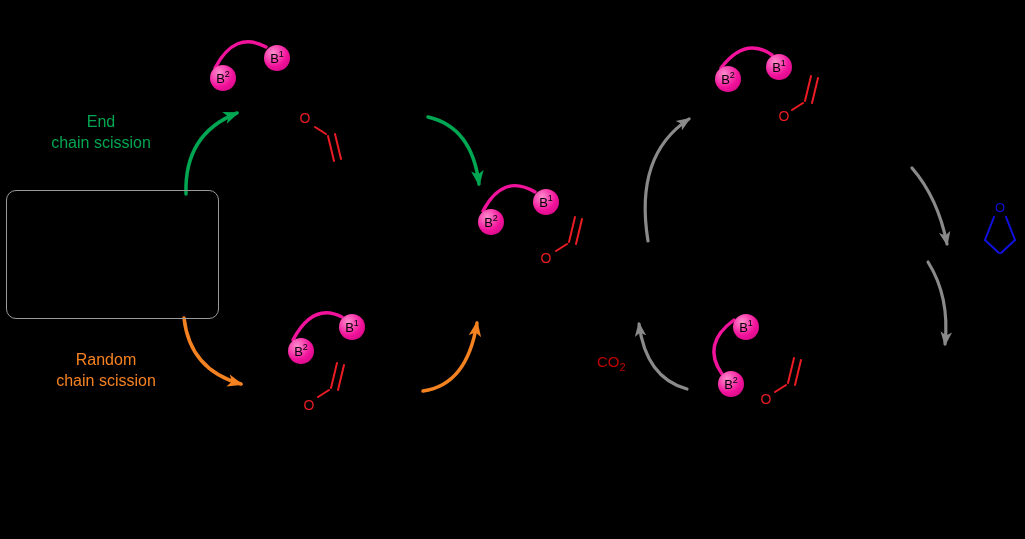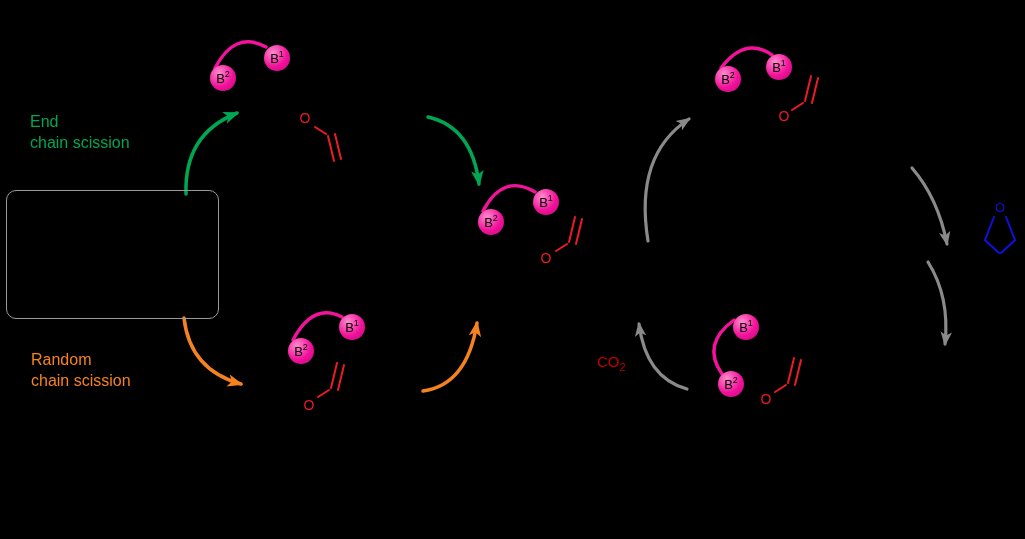--- a/index.html
+++ b/index.html
@@ -3,21 +3,21 @@
 <meta charset="utf-8">
 <style>
   html,body{margin:0;padding:0;background:#000;}
   .canvas{
     position:relative;width:1025px;height:539px;
     background:var(--background,#000);overflow:hidden;
     font-family:"Liberation Sans",sans-serif;
   }
   .layer{position:absolute;left:0;top:0;}
   
-  .pathway-label{position:absolute;text-align:left;font-size:16px;line-height:21px;}
+  .pathway-label{position:absolute;text-align:center;font-size:16px;line-height:21px;}
   .lbl-green{color:var(--green,#00A651);}
   .lbl-orange{color:var(--orange,#F58220);}
   .o-label{
     position:absolute;color:var(--red,#EC1C24);font-size:14px;
     transform:translate(-50%,-50%);letter-spacing:0;
   }
   .o-label.blue{color:var(--blue,#1010E0);}
   .co2{position:absolute;color:var(--dark-red,#C00000);font-size:15px;}
   .co2 sub{font-size:11px;}
   

